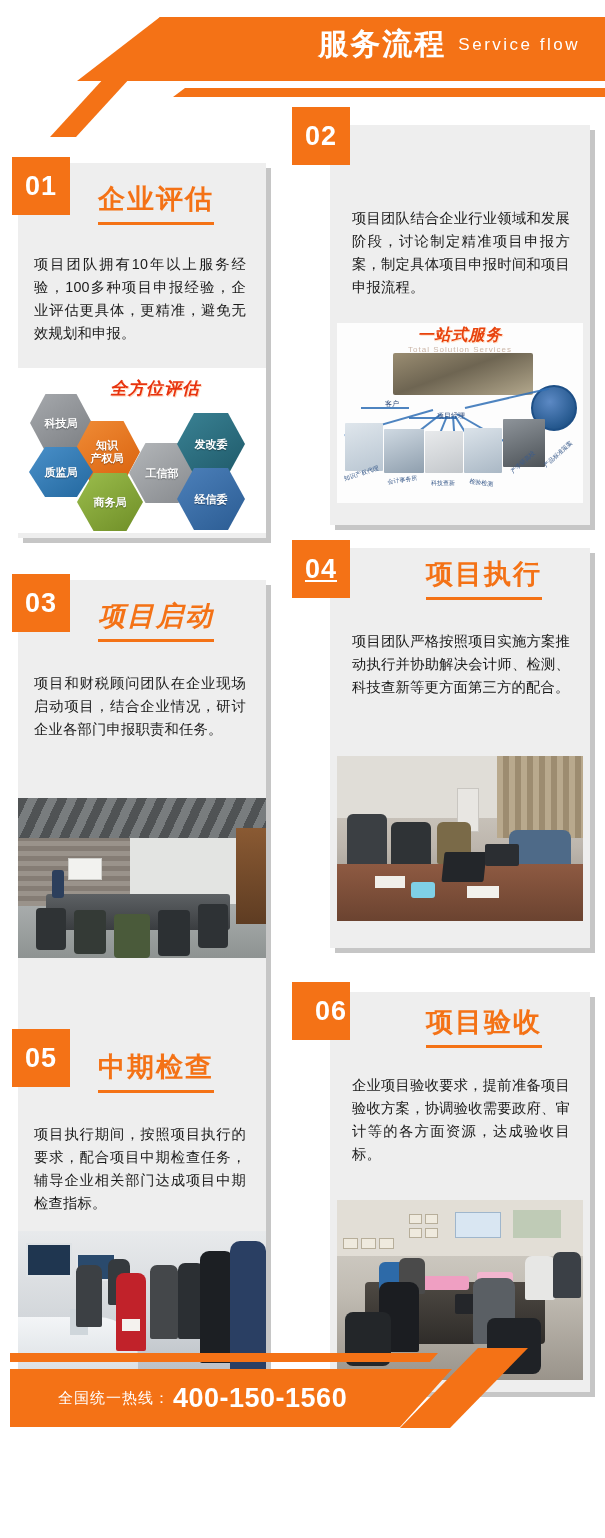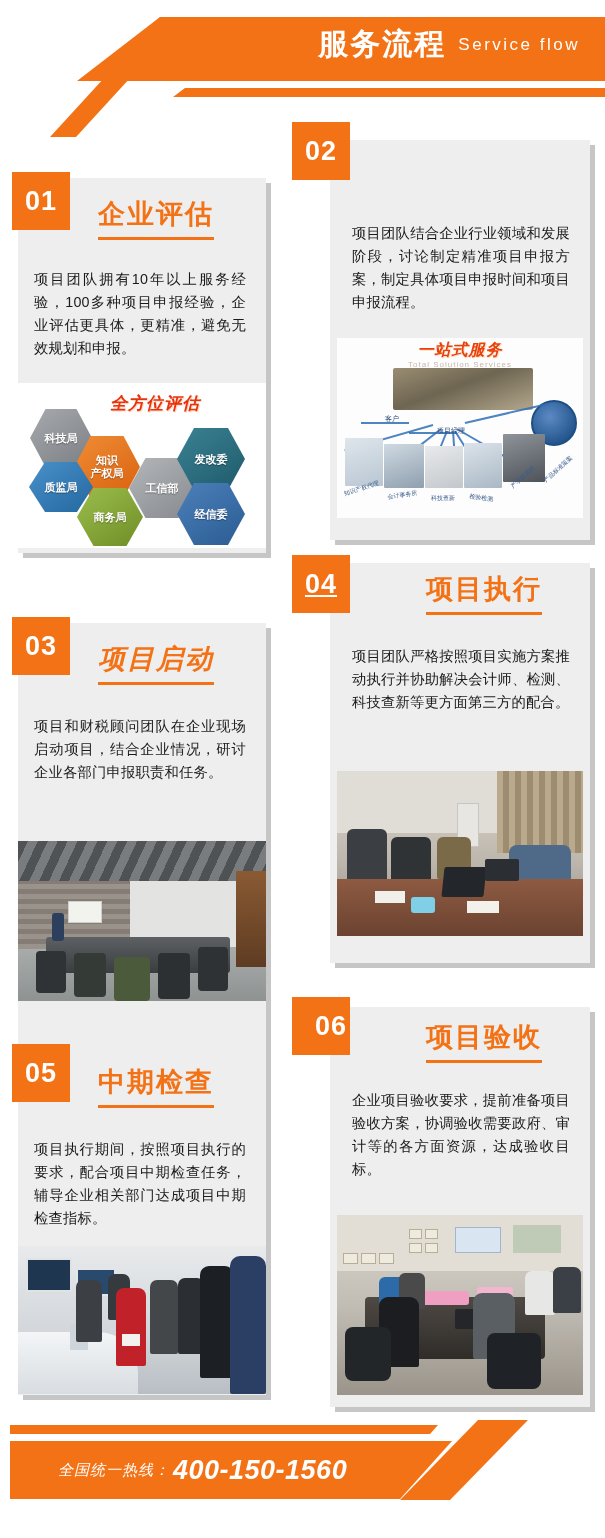--- a/index.html
+++ b/index.html
@@ -38,21 +38,21 @@
   .hdr-cn {
     font-size: 30px; font-weight: bold; color: #ffffff;
     letter-spacing: 2px; vertical-align: middle;
   }
   .hdr-en {
     font-size: 17px; color: #ffffff; letter-spacing: 2.5px;
     margin-left: 12px; vertical-align: middle;
   }
 
   
-  .card { position: absolute; margin-top: 15px; }
+  .card { position: absolute; }
   .card-body {
     position: absolute; left: 0; top: 0; width: 100%; height: 100%;
     background: #eeeeee;
     box-shadow: 5px 5px 0 0 #c6c6c6;
   }
   .badge {
     position: absolute; width: 58px; height: 58px; background: #f47216;
     color: #ffffff; font-size: 27px; font-weight: bold;
     display: flex; align-items: center; justify-content: center;
     letter-spacing: 1px; z-index: 5;
@@ -118,21 +118,21 @@
     border-radius: 50%;
     background: radial-gradient(circle at 40% 35%, #5c89c4 0%, #26598f 70%, #17406c 100%);
     border: 2px solid #1d4f86;
   }
   .ossrv-arrow { position: absolute; background: #2f6fb5; height: 2px; transform-origin: left center; opacity: .85; }
 
   
   .ph { position: absolute; }
 
   
-  .footer { position: absolute; left: 0; top: 1425px; width: 605px; height: 113px; font-style: italic; }
+  .footer { position: absolute; left: 0; top: 1353px; width: 605px; height: 113px; }
   .ftr-stripe {
     position: absolute; left: 10px; top: 0; width: 595px; height: 9px;
     background: #f47216;
     -webkit-clip-path: polygon(0 0, 428px 0, 420px 9px, 0 9px);
     clip-path: polygon(0 0, 428px 0, 420px 9px, 0 9px);
   }
   .ftr-band {
     position: absolute; left: 10px; top: 16px; width: 595px; height: 58px;
     background: #f47216;
     -webkit-clip-path: polygon(0 0, 442px 0, 390px 58px, 0 58px);
@@ -230,21 +230,21 @@
 
       <div class="ossrv-cap" style="left:6px; top:152px; transform:rotate(-18deg);">知识产权代理</div>
       <div class="ossrv-cap" style="left:50px; top:155px; transform:rotate(-8deg);">会计事务所</div>
       <div class="ossrv-cap" style="left:94px; top:156px;">科技查新</div>
       <div class="ossrv-cap" style="left:133px; top:154px; transform:rotate(8deg);">检验检测</div>
       <div class="ossrv-cap" style="left:172px; top:146px; transform:rotate(-42deg);">产学研高校</div>
       <div class="ossrv-cap" style="left:205px; top:140px; transform:rotate(-42deg);">产品标准策案</div>
     </div>
   </div>
 
-  <div class="card" style="left:18px; top:608px; width:248px; height:499px;">
+  <div class="card" style="left:18px; top:580px; width:248px; height:499px;">
     <div class="card-body"></div>
     <div class="badge" style="left:-6px; top:-6px;">03</div>
     <div class="card-title" style="left:80px; top:18px;font-style:italic;">项目启动</div>
     <div class="card-text" style="left:16px; top:92px; width:212px;">项目和财税顾问团队在企业现场启动项目，结合企业情况，研讨企业各部门申报职责和任务。</div>
 
     <div class="card-photo" style="left:0px; top:218px; width:248px; height:160px;">
       <div class="ph" style="left:0;top:0;width:100%;height:100%;background:linear-gradient(180deg,#cfd2d2 0%,#b9bdbd 45%,#8e9392 100%);"></div>
       <div class="ph" style="left:0;top:0;width:100%;height:42px;background:repeating-linear-gradient(115deg,#3a3d3f 0 9px,#6a6e70 9px 18px);opacity:.85;"></div>
       <div class="ph" style="left:0;top:40px;width:112px;height:68px;background:repeating-linear-gradient(0deg,#9a938b 0 5px,#857d75 5px 10px);"></div>
       <div class="ph" style="left:112px;top:40px;width:106px;height:66px;background:#e3e4e2;"></div>

